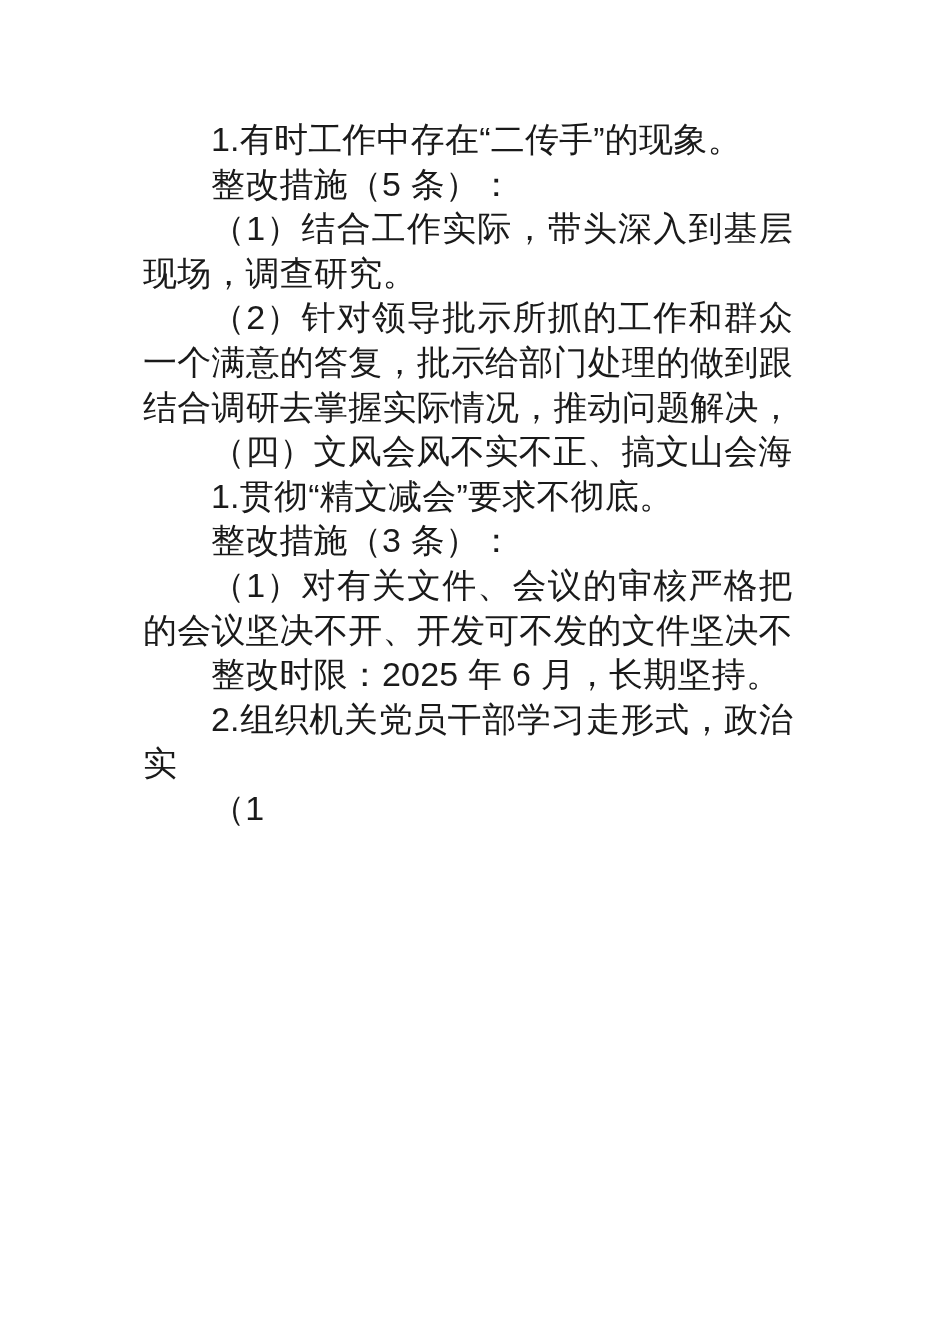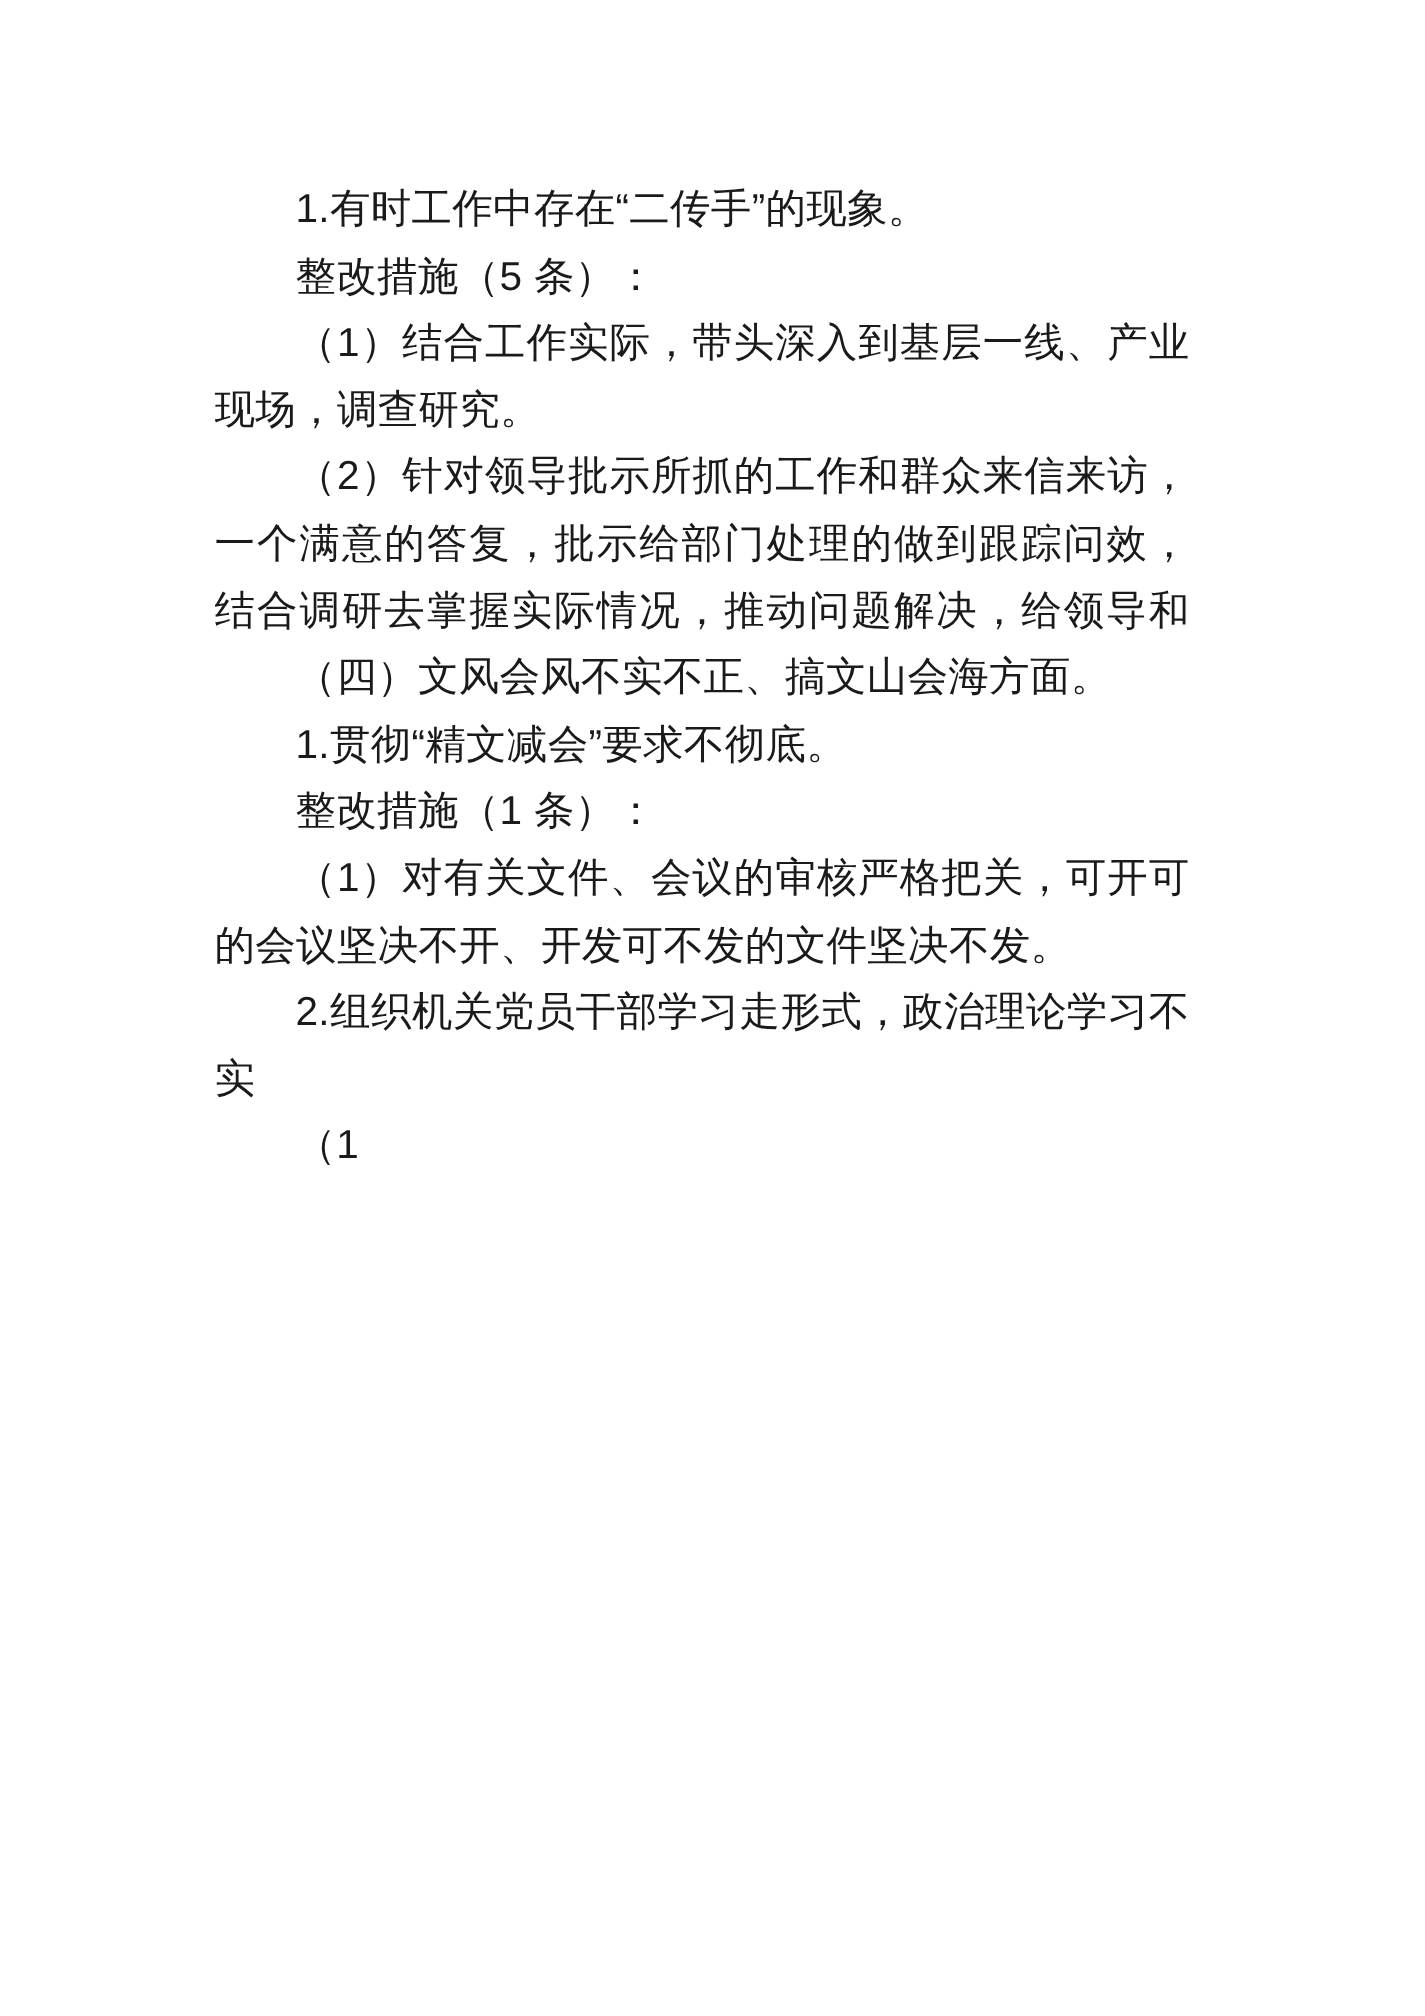--- a/index.html
+++ b/index.html
@@ -18,21 +18,21 @@
     position: absolute;
     inset: 0;
     background: #ffffff;
   }
   .text-block {
     position: absolute;
     left: 143px;
     top: 117px;
     width: 650px;
     color: #1a1a1a;
-    font-size: 27px;
+    font-size: 34px;
     font-weight: 400;
   }
   .line {
     height: 44.6px;
     line-height: 44.6px;
     overflow: hidden;
     text-align: left;
     letter-spacing: 0.2px;
   }
   .line.indent {
@@ -51,20 +51,21 @@
   <div class="text-block">
     <div class="line indent">1.有时工作中存在“二传手”的现象。</div>
     <div class="line indent">整改措施（5 条）：</div>
     <div class="line indent fill">（1）结合工作实际，带头深入到基层一线、产业项目</div>
     <div class="line">现场，调查研究。</div>
     <div class="line indent fill">（2）针对领导批示所抓的工作和群众来信来访，自己</div>
     <div class="line fill">一个满意的答复，批示给部门处理的做到跟踪问效，一抓</div>
     <div class="line fill">结合调研去掌握实际情况，推动问题解决，给领导和群众</div>
     <div class="line indent">（四）文风会风不实不正、搞文山会海方面。</div>
     <div class="line indent">1.贯彻“精文减会”要求不彻底。</div>
-    <div class="line indent">整改措施（1 条）：</div>
+    <div class="line indent">整改措施（3 条）：</div>
     <div class="line indent fill">（1）对有关文件、会议的审核严格把关，可开可不开</div>
     <div class="line">的会议坚决不开、开发可不发的文件坚决不发。</div>
+    <div class="line indent">整改时限：2025 年 6 月，长期坚持。</div>
     <div class="line indent fill">2.组织机关党员干部学习走形式，政治理论学习不够扎</div>
     <div class="line">实</div>
     <div class="line indent">（1</div>
   </div>
 </div>
 
 </body></html>

